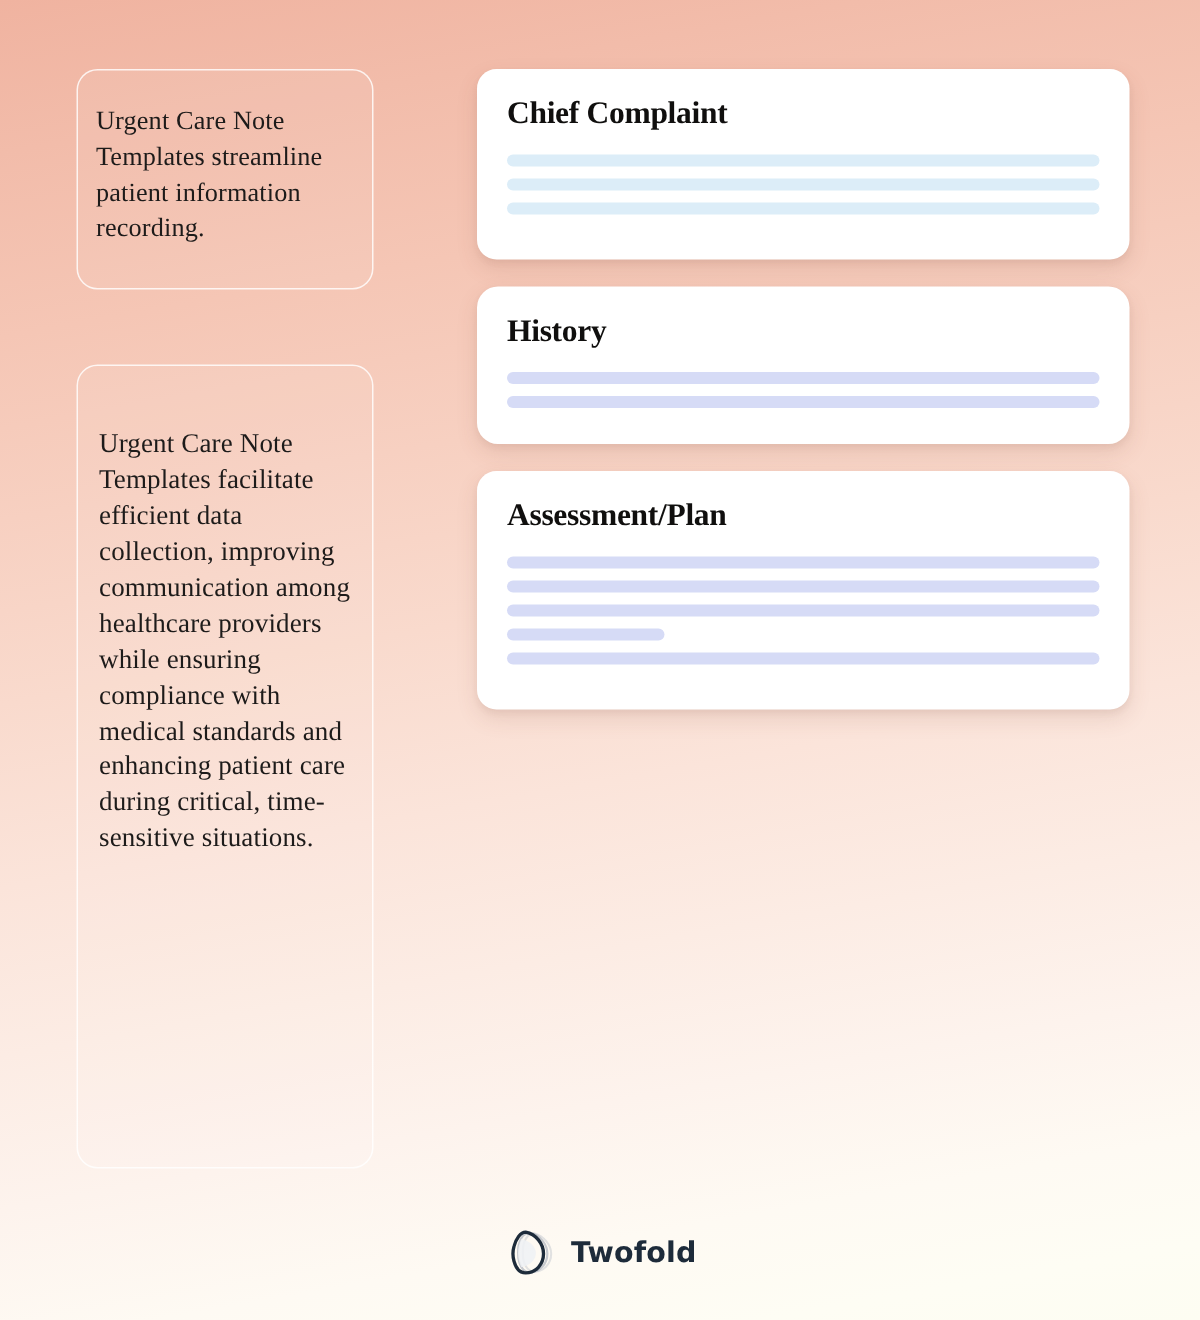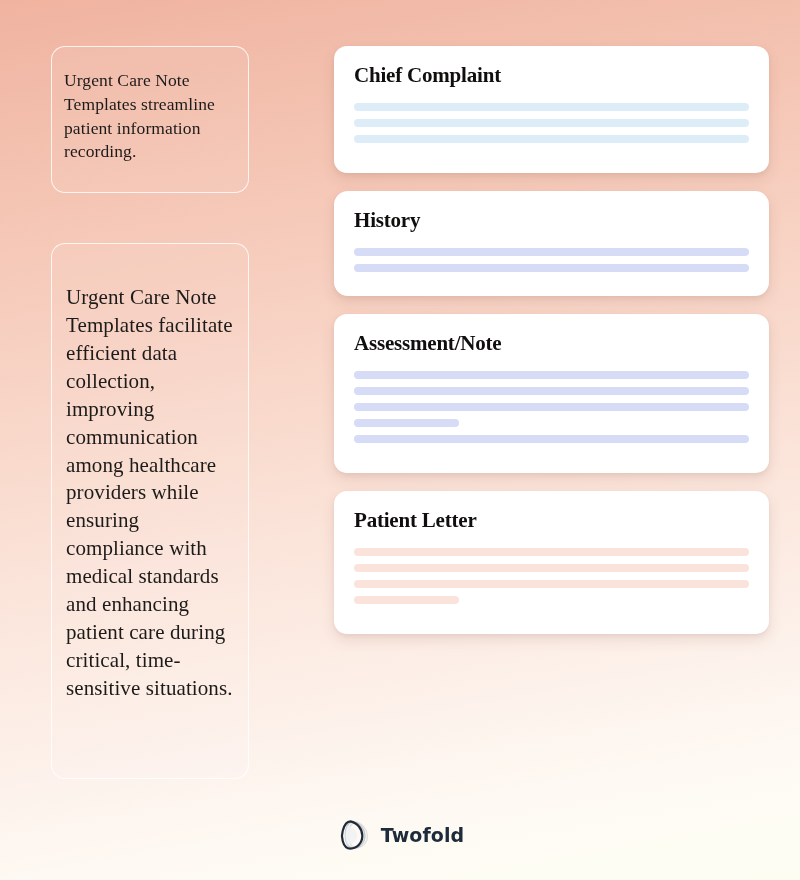--- a/index.html
+++ b/index.html
@@ -66,41 +66,40 @@
 
   .quote-text {
     font-family: "Liberation Serif", serif;
     font-size: 17.5px;
     line-height: 1.36;
     color: #1d1b1a;
     letter-spacing: 0.1px;
   }
 
   .quote-card.second .quote-text {
-    font-size: 21px;
+    font-size: 18px;
     line-height: 1.33;
   }
 
   
   .cards-col {
     position: absolute;
     left: 318px;
     top: 46px;
     width: 435px;
   }
 
   .note-card {
     background: #ffffff;
     border-radius: 13px;
     box-shadow: 0 6px 14px rgba(120, 70, 55, 0.13),
                 0 2px 4px rgba(120, 70, 55, 0.07);
     padding: 18px 20px 20px 20px;
     margin-bottom: 18px;
     width: 435px;
-    margin-left: 16px;
   }
 
   .note-title {
     font-family: "Liberation Serif", serif;
     font-weight: 700;
     font-size: 21px;
     color: #100f0e;
     letter-spacing: -0.2px;
     margin-bottom: 16px;
     line-height: 1.1;
@@ -180,39 +179,30 @@
     <div class="note-card peri pad-bottom-md">
       <div class="note-title">History</div>
       <div class="bars">
         <div class="bar" style="background: rgb(214, 219, 246); width: 100%;"></div>
         <div class="bar" style="background: rgb(214, 219, 246); width: 100%;"></div>
       </div>
     </div>
 
 
     <div class="note-card peri pad-bottom-lg">
-      <div class="note-title">Assessment/Note</div>
+      <div class="note-title">Assessment/Plan</div>
       <div class="bars">
         <div class="bar" style="background: rgb(214, 219, 246); width: 100%;"></div>
         <div class="bar" style="background: rgb(214, 219, 246); width: 100%;"></div>
         <div class="bar" style="background: rgb(214, 219, 246); width: 100%;"></div>
         <div class="bar partial" style="background: rgb(214, 219, 246); width: 26.5%;"></div>
         <div class="bar" style="background: rgb(214, 219, 246); width: 100%;"></div>
       </div>
     </div>
 
-    <div class="note-card pink pad-bottom-lg">
-      <div class="note-title">Patient Letter</div>
-      <div class="bars">
-        <div class="bar" style="background: rgb(250, 227, 218); width: 100%;"></div>
-        <div class="bar" style="background: rgb(250, 227, 218); width: 100%;"></div>
-        <div class="bar" style="background: rgb(250, 227, 218); width: 100%;"></div>
-        <div class="bar partial" style="background: rgb(250, 227, 218); width: 26.5%;"></div>
-      </div>
-    </div>
 
   </div>
 
   <div class="footer">
     <span>
       <svg class="logo-mark" viewBox="0 0 40 40" xmlns="http://www.w3.org/2000/svg">
         <path d="M24 5 C31 7 37 14 37 21 C37 29 31 35 24 35 C20 35 17 32 15.5 27 C14.5 24 14.5 16 15.5 13 C17 8 20 5 24 5 Z" fill="none" stroke="#c9ccd2" stroke-width="1.6" opacity="0.55"></path>
         <path d="M20.5 4.5 C28 6 34 13.5 34 21 C34 29 28 35.5 20.5 35.5 C16.5 35.5 13.3 32.3 11.8 27 C10.8 23.8 10.8 16.2 11.8 13 C13.3 7.7 16.5 4.5 20.5 4.5 Z" fill="none" stroke="#aeb4bd" stroke-width="1.7" opacity="0.7"></path>
         <path d="M17 4 C25 5.5 31 13 31 21 C31 29.2 25 36 17 36 C12.8 36 9.4 32.6 7.9 27 C6.9 23.6 6.9 18.4 7.9 15 C9.4 9.4 12.8 4 17 4 Z" fill="none" stroke="#1d2b3a" stroke-width="2.6" stroke-linejoin="round"></path>
         <path d="M13.5 9.5 C20 11 25 15.5 25 20.6 C25 25.8 20 30.5 13.5 31.5 C11.8 28 11 24.4 11 20.6 C11 16.8 11.8 13 13.5 9.5 Z" fill="#eef1f5" opacity="0.85"></path>

